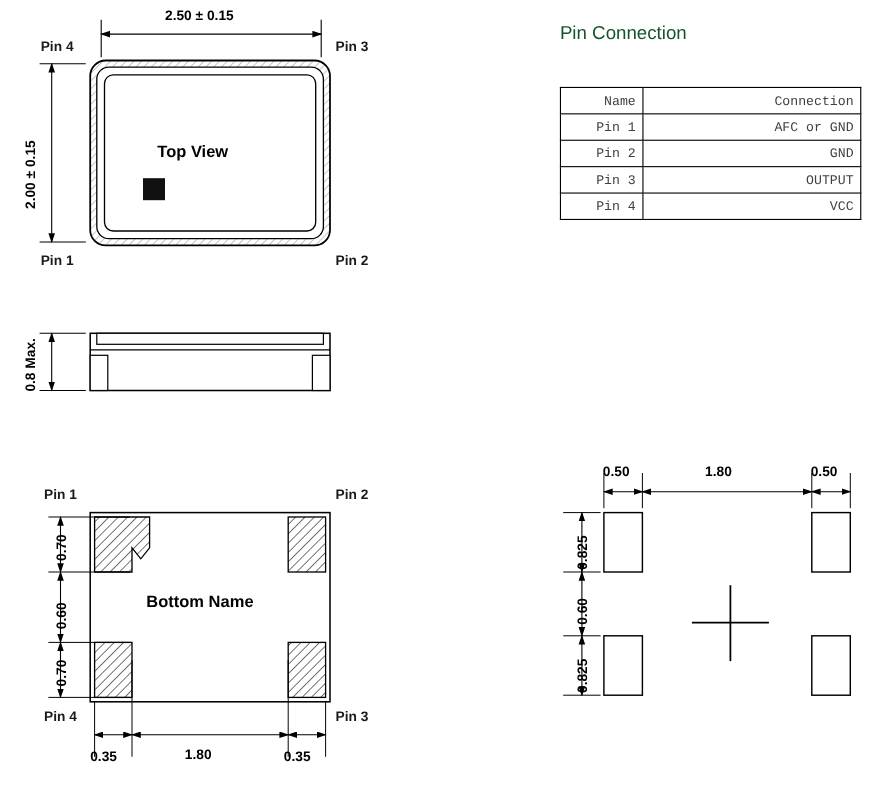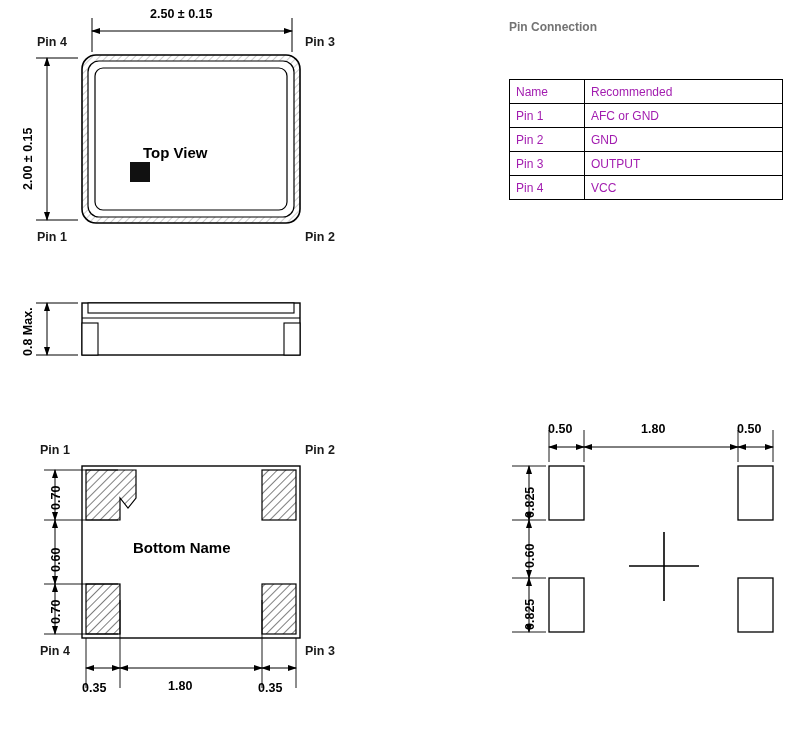--- a/index.html
+++ b/index.html
@@ -35,46 +35,47 @@
     font-weight: bold;
     white-space: nowrap;
     line-height: 1;
   }
   .vert {
     transform: rotate(-90deg);
     transform-origin: left top;
   }
   .heading {
     position: absolute;
-    font-size: 12px;
-    font-weight: bold;
-    color: #737373;
+    font-size: 17px;
+    font-weight: normal;
+    color: #14532d;
     white-space: nowrap;
   }
   .viewname {
     position: absolute;
     font-size: 15px;
     font-weight: bold;
     white-space: nowrap;
   }
   
   .pintable {
     position: absolute;
     left: 509px;
     top: 79px;
     border-collapse: collapse;
     font-size: 12px;
   }
   .pintable td {
     border: 1px solid #000;
     height: 23px;
     padding: 0 6px;
-    text-align: left;
+    text-align: right;
     vertical-align: middle;
-    color: #a21caf;
+    color: #404040;
+    font-family: Liberation Mono, monospace;
   }
   .pintable td.c1 { width: 62px; }
   .pintable td.c2 { width: 185px; }
   svg { position: absolute; left: 0; top: 0; }
 </style>
 </head>
 <body>
 
 <div class="stage">
 
@@ -176,21 +177,21 @@
     <line x1="529" y1="578" x2="529" y2="632" stroke="#000" stroke-width="1" marker-start="url(#arS)" marker-end="url(#ar)"></line>
   </g>
 </svg>
 
 <div class="dim" style="left:150px; top:8px;">2.50 ± 0.15</div>
 <div class="dim vert" style="left:22px; top:190px;">2.00 ± 0.15</div>
 <div class="lbl" style="left:37px; top:36px;">Pin 4</div>
 <div class="lbl" style="left:305px; top:36px;">Pin 3</div>
 <div class="lbl" style="left:37px; top:231px;">Pin 1</div>
 <div class="lbl" style="left:305px; top:231px;">Pin 2</div>
-<div class="viewname" style="left:143px; top:144px;">Top View</div>
+<div class="viewname" style="left:143px; top:130px;">Top View</div>
 
 <div class="dim vert" style="left:22px; top:356px;">0.8 Max.</div>
 
 <div class="lbl" style="left:40px; top:444px;">Pin 1</div>
 <div class="lbl" style="left:305px; top:444px;">Pin 2</div>
 <div class="lbl" style="left:40px; top:645px;">Pin 4</div>
 <div class="lbl" style="left:305px; top:645px;">Pin 3</div>
 <div class="viewname" style="left:133px; top:539px;">Bottom Name</div>
 
 <div class="dim vert" style="left:50px; top:510px;">0.70</div>
@@ -199,21 +200,21 @@
 <div class="dim" style="left:82px; top:682px;">0.35</div>
 <div class="dim" style="left:168px; top:680px;">1.80</div>
 <div class="dim" style="left:258px; top:682px;">0.35</div>
 
 <div class="heading" style="left:509px; top:20px;">Pin Connection</div>
 
 <table class="pintable">
   <tbody>
         <tr>
     <td class="c1">Name</td>
-    <td class="c2">Recommended</td>
+    <td class="c2">Connection</td>
   </tr>
   <tr>
     <td class="c1">Pin 1</td>
     <td class="c2">AFC or GND</td>
   </tr>
   <tr>
     <td class="c1">Pin 2</td>
     <td class="c2">GND</td>
   </tr>
   <tr>

